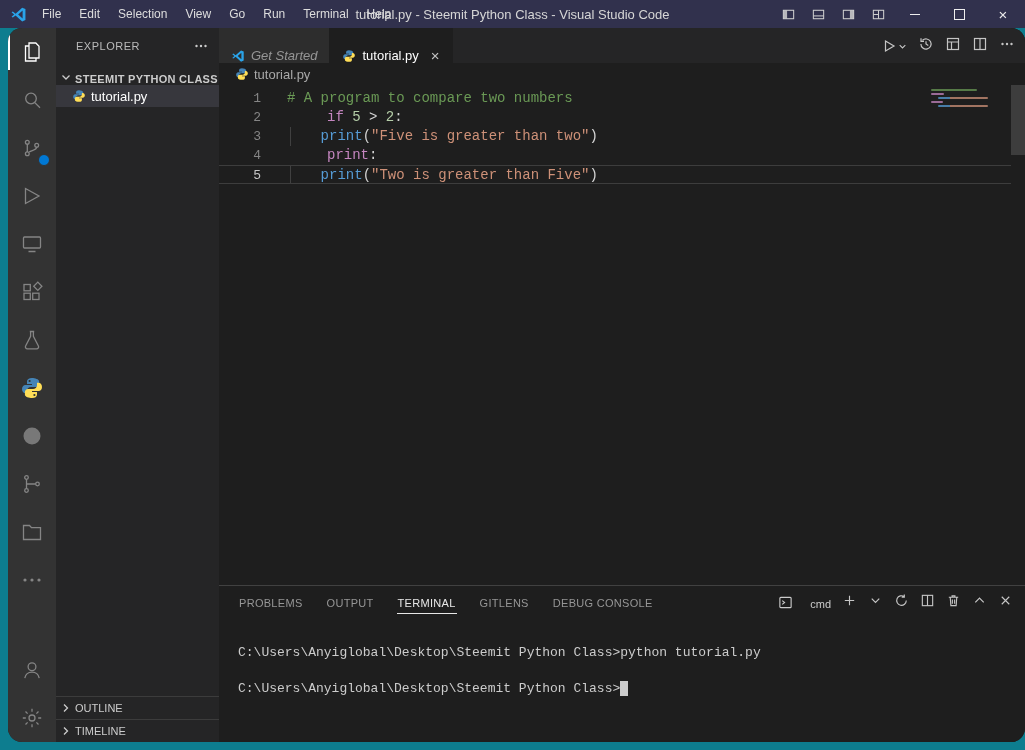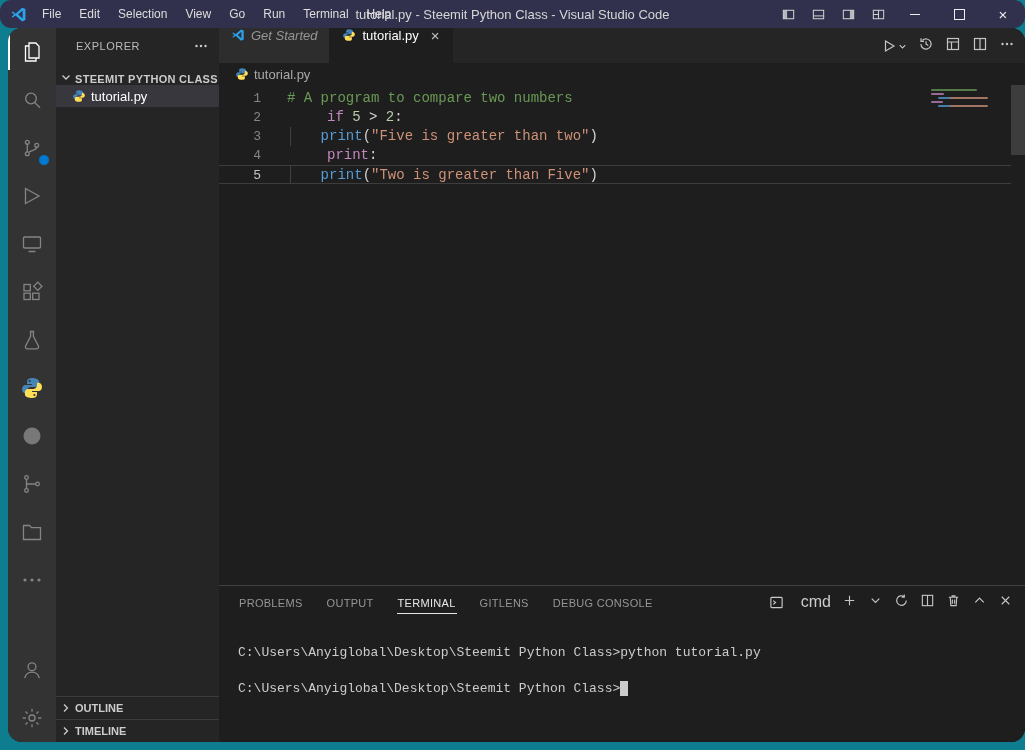--- a/index.html
+++ b/index.html
@@ -1,20 +1,20 @@
 <!DOCTYPE html>
 <html><head>
 <meta charset="utf-8">
 <style>
   html,body{margin:0;padding:0;background:#111;}
   .screen{position:relative;width:1025px;height:750px;background:#0d7d8f;overflow:hidden;
           font-family:"Liberation Sans",sans-serif;color:#cccccc;-webkit-font-smoothing:antialiased;}
 
   
-  .titlebar{position:absolute;left:0;top:0;right:0;height:28px;background:#31314d;display:flex;align-items:center;z-index:9;border-radius:11px;}
+  .titlebar{position:absolute;left:0;top:0;right:0;height:28px;background:#31314d;display:flex;align-items:center;z-index:9;}
   .tb-logo{width:17px;height:17px;margin:0 6px 0 10px;flex:none;}
   .menubar{display:flex;height:100%;}
   .menu-item{padding:0 9px;font-size:12px;color:#dddddd;line-height:28px;white-space:nowrap;}
   .tb-title{position:absolute;left:50%;transform:translateX(-50%);font-size:13px;color:#d6d6d6;white-space:nowrap;}
   .tb-right{margin-left:auto;display:flex;align-items:center;height:100%;}
   .tb-icon{width:30px;height:100%;display:flex;align-items:center;justify-content:center;color:#d0d0d0;}
   .tb-icon svg,.win-btn svg{width:15px;height:15px;}
   .win-btn{width:44px;height:100%;display:flex;align-items:center;justify-content:center;color:#eeeeee;font-size:15px;}
   .win-btn .maxbox{width:9px;height:9px;border:1px solid #eeeeee;display:block;}
   .win-btn .minbar{width:10px;height:1px;background:#eeeeee;display:block;}
@@ -32,28 +32,28 @@
   .ab-badge{position:absolute;right:6px;bottom:6px;width:12px;height:12px;border-radius:50%;background:#0078d4;border:1px solid #333333;box-sizing:border-box;}
 
   
   .sidebar{position:absolute;left:48px;top:0;width:163px;bottom:0;background:#252526;}
   .sb-header{height:35px;display:flex;align-items:center;padding:0 10px 0 20px;font-size:11px;letter-spacing:.5px;color:#bbbbbb;}
   .sb-header .more{margin-left:auto;color:#cccccc;display:flex;}
   .sb-section{height:22px;display:flex;align-items:flex-end;font-size:11px;font-weight:bold;color:#cccccc;padding-left:2px;letter-spacing:.3px;gap:1px;}
   .sb-file{height:22px;display:flex;align-items:center;background:#37373d;color:#ffffff;font-size:13px;padding-left:16px;gap:5px;}
   .sb-file .fileicon{width:14px;height:14px;flex:none;display:flex;}
   .sb-bottom{position:absolute;left:0;right:0;bottom:0;}
-  .sb-panelrow{height:22px;display:flex;align-items:center;border-top:1px solid #3c3c3c;font-size:11px;font-weight:bold;color:#cccccc;padding-left:2px;gap:1px;}
+  .sb-panelrow{height:22px;display:flex;align-items:center;border-top:1px solid #3c3c3c;font-size:11px;font-weight:normal;color:#cccccc;padding-left:2px;gap:1px;}
   .chev{width:16px;height:16px;color:#cccccc;flex:none;}
 
   
   .main{position:absolute;left:211px;top:0;right:0;bottom:0;}
   .editor{position:absolute;left:0;right:0;top:0;height:557px;background:#1e1e1e;}
   .tabbar{height:35px;background:#252526;display:flex;position:relative;}
-  .tab{display:flex;align-items:flex-start;gap:6px;padding:0 12px;font-size:13px;flex:none;border-right:1px solid #1e1e1e;}
+  .tab{display:flex;align-items:flex-end;gap:6px;padding:0 12px;font-size:13px;flex:none;border-right:1px solid #1e1e1e;}
   .tab .ticon{width:14px;height:14px;display:flex;}
   .tab.inactive{background:#2d2d2d;color:#969696;font-style:italic;}
   .tab.active{background:#1e1e1e;color:#ffffff;}
   .tab .close{margin-left:6px;color:#c5c5c5;font-size:15px;line-height:1;font-style:normal;}
   .editor-actions{position:absolute;right:10px;top:0;height:35px;display:flex;align-items:center;gap:11px;color:#c5c5c5;}
   .editor-actions svg{width:16px;height:16px;}
   .runwrap{display:flex;align-items:center;gap:1px;}
   .runwrap .caret svg{width:9px;height:9px;}
   .breadcrumb{height:22px;display:flex;align-items:center;gap:5px;padding-left:16px;font-size:13px;color:#a9a9a9;}
   .breadcrumb .ticon{width:14px;height:14px;display:flex;}
@@ -85,21 +85,21 @@
   .editor-scrollbar{position:absolute;top:57px;right:0;width:14px;bottom:0;}
   .scroll-thumb{width:100%;height:70px;background:rgba(121,121,121,.35);}
 
   
   .panel{position:absolute;left:0;right:0;top:557px;bottom:0;border-top:1px solid #414141;background:#1e1e1e;box-sizing:border-box;}
   .panel-header{height:32px;display:flex;align-items:center;padding-left:19px;position:relative;}
   .panel-tab{font-size:11px;color:#969696;margin-right:22px;letter-spacing:.3px;padding:7px 1px 4px;border-bottom:1px solid transparent;white-space:nowrap;}
   .panel-tab.active{color:#e7e7e7;border-bottom-color:#e7e7e7;}
   .panel-actions{position:absolute;right:12px;top:0;height:32px;display:flex;align-items:center;gap:11px;color:#c5c5c5;}
   .panel-actions svg{width:15px;height:15px;}
-  .shell-label{display:flex;align-items:center;gap:17px;font-size:16px;color:#cccccc;}
+  .shell-label{display:flex;align-items:flex-end;gap:17px;font-size:11px;color:#cccccc;}
   .terminal{padding:26px 0 0 19px;font-family:"Liberation Mono","DejaVu Sans Mono",monospace;font-size:13px;color:#cccccc;}
   .term-line{height:18px;line-height:18px;white-space:pre;}
   .term-cursor{display:inline-block;width:8px;height:15px;background:#cccccc;vertical-align:middle;}
 </style>
 </head>
 <body>
 
 <div class="screen">
 
   <div class="titlebar">

